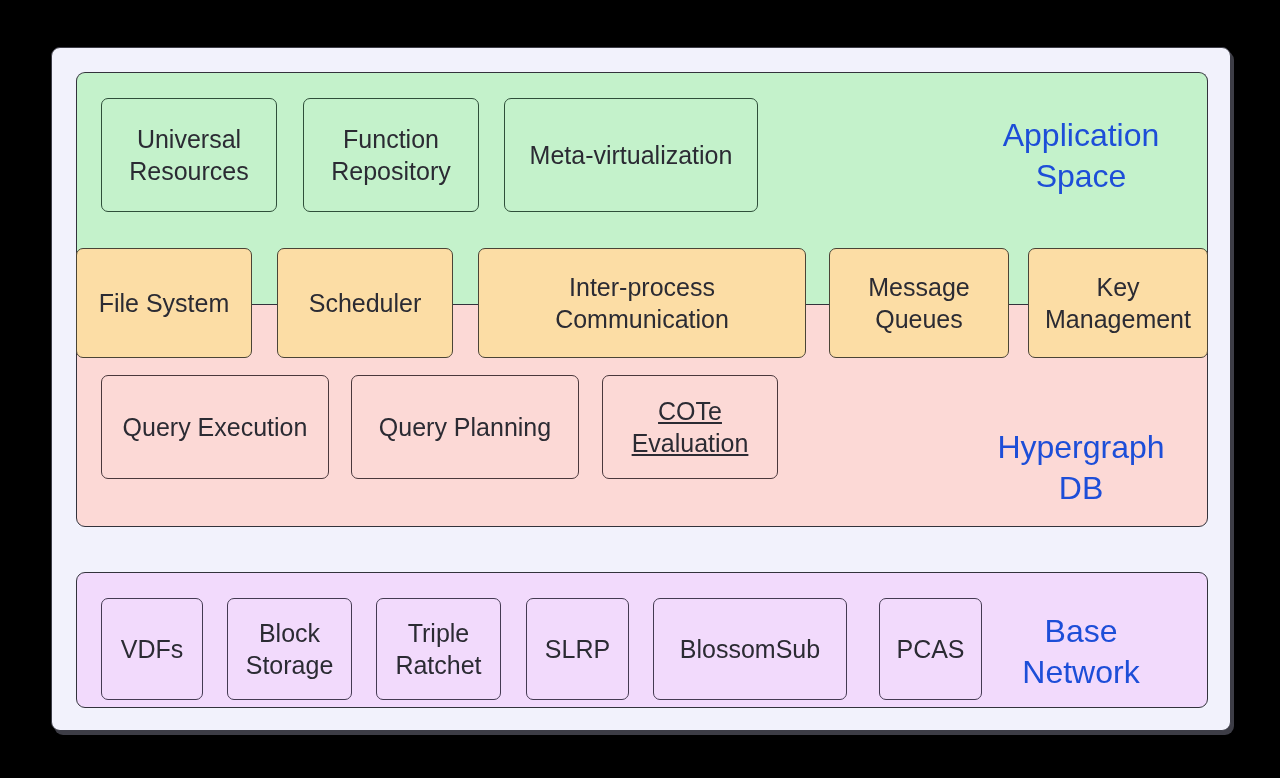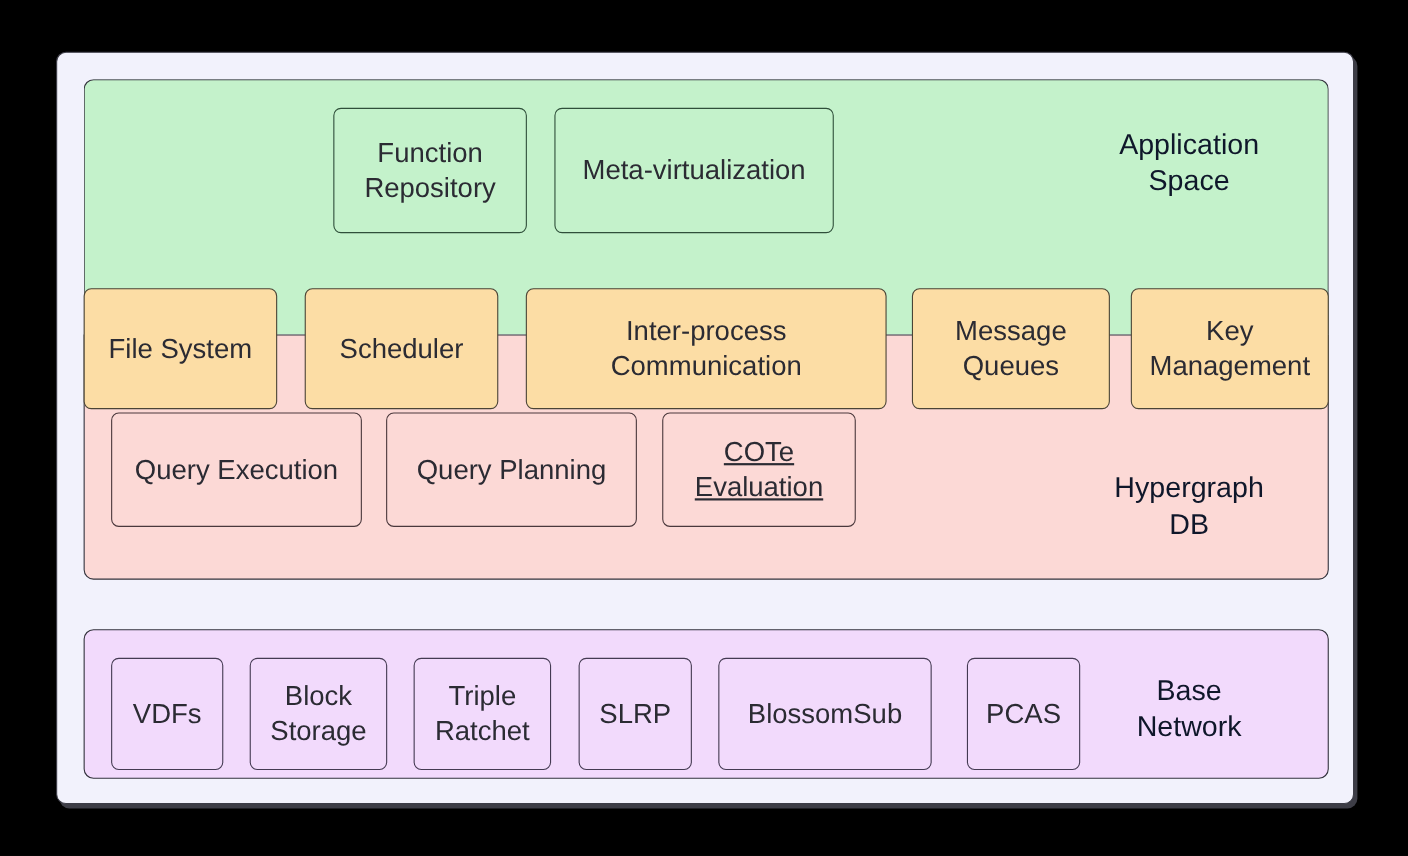--- a/index.html
+++ b/index.html
@@ -85,22 +85,22 @@
     height: 136px;
     background: #f2dafc;
     border-radius: 9px;
     box-sizing: border-box;
     border: 1.5px solid #33333c;
   }
 
   
   .panel-label {
     position: absolute;
-    color: #0f172a;
-    font-size: 26px;
+    color: #1d4ed8;
+    font-size: 32px;
     line-height: 1.28;
     text-align: center;
     white-space: pre-line;
     pointer-events: none;
   }
   .label-app     { right: 26px; top: 42px;  width: 200px; }
   .label-hyper   { right: 26px; top: 122px; width: 200px; }
   .label-base    { right: 26px; top: 38px;  width: 200px; }
 
   
@@ -125,37 +125,38 @@
   .node-purple { background: #f2dafc; border: 1.4px solid #443a52; }
 
   
   .orange-band {
     position: absolute;
     left: 0;
     top: 176px;
     width: 1132px;
     height: 110px;
     z-index: 5;
-    margin-top: 14px;
   }
   .orange-band .node { top: 0; height: 110px; }
 </style>
 </head>
 <body>
 
 <div id="stage">
   <div class="outer-frame">
     <div class="panel-stack">
 
       <div class="compound">
 
         <div class="panel panel-green">
           <div class="panel-label label-app">Application
 Space</div>
 
+          <div class="node node-green" style="left:24px; top:25px; width:176px; height:114px;">Universal
+Resources</div>
 
           <div class="node node-green" style="left:427px; top:25px; width:254px; height:114px;">Meta-virtualization</div>
 
           <div class="node node-green" style="left:226px; top:25px; width:176px; height:114px;">Function
 Repository</div>
         </div>
 
         <div class="panel panel-pink">
           <div class="panel-label label-hyper">Hypergraph
 DB</div>

